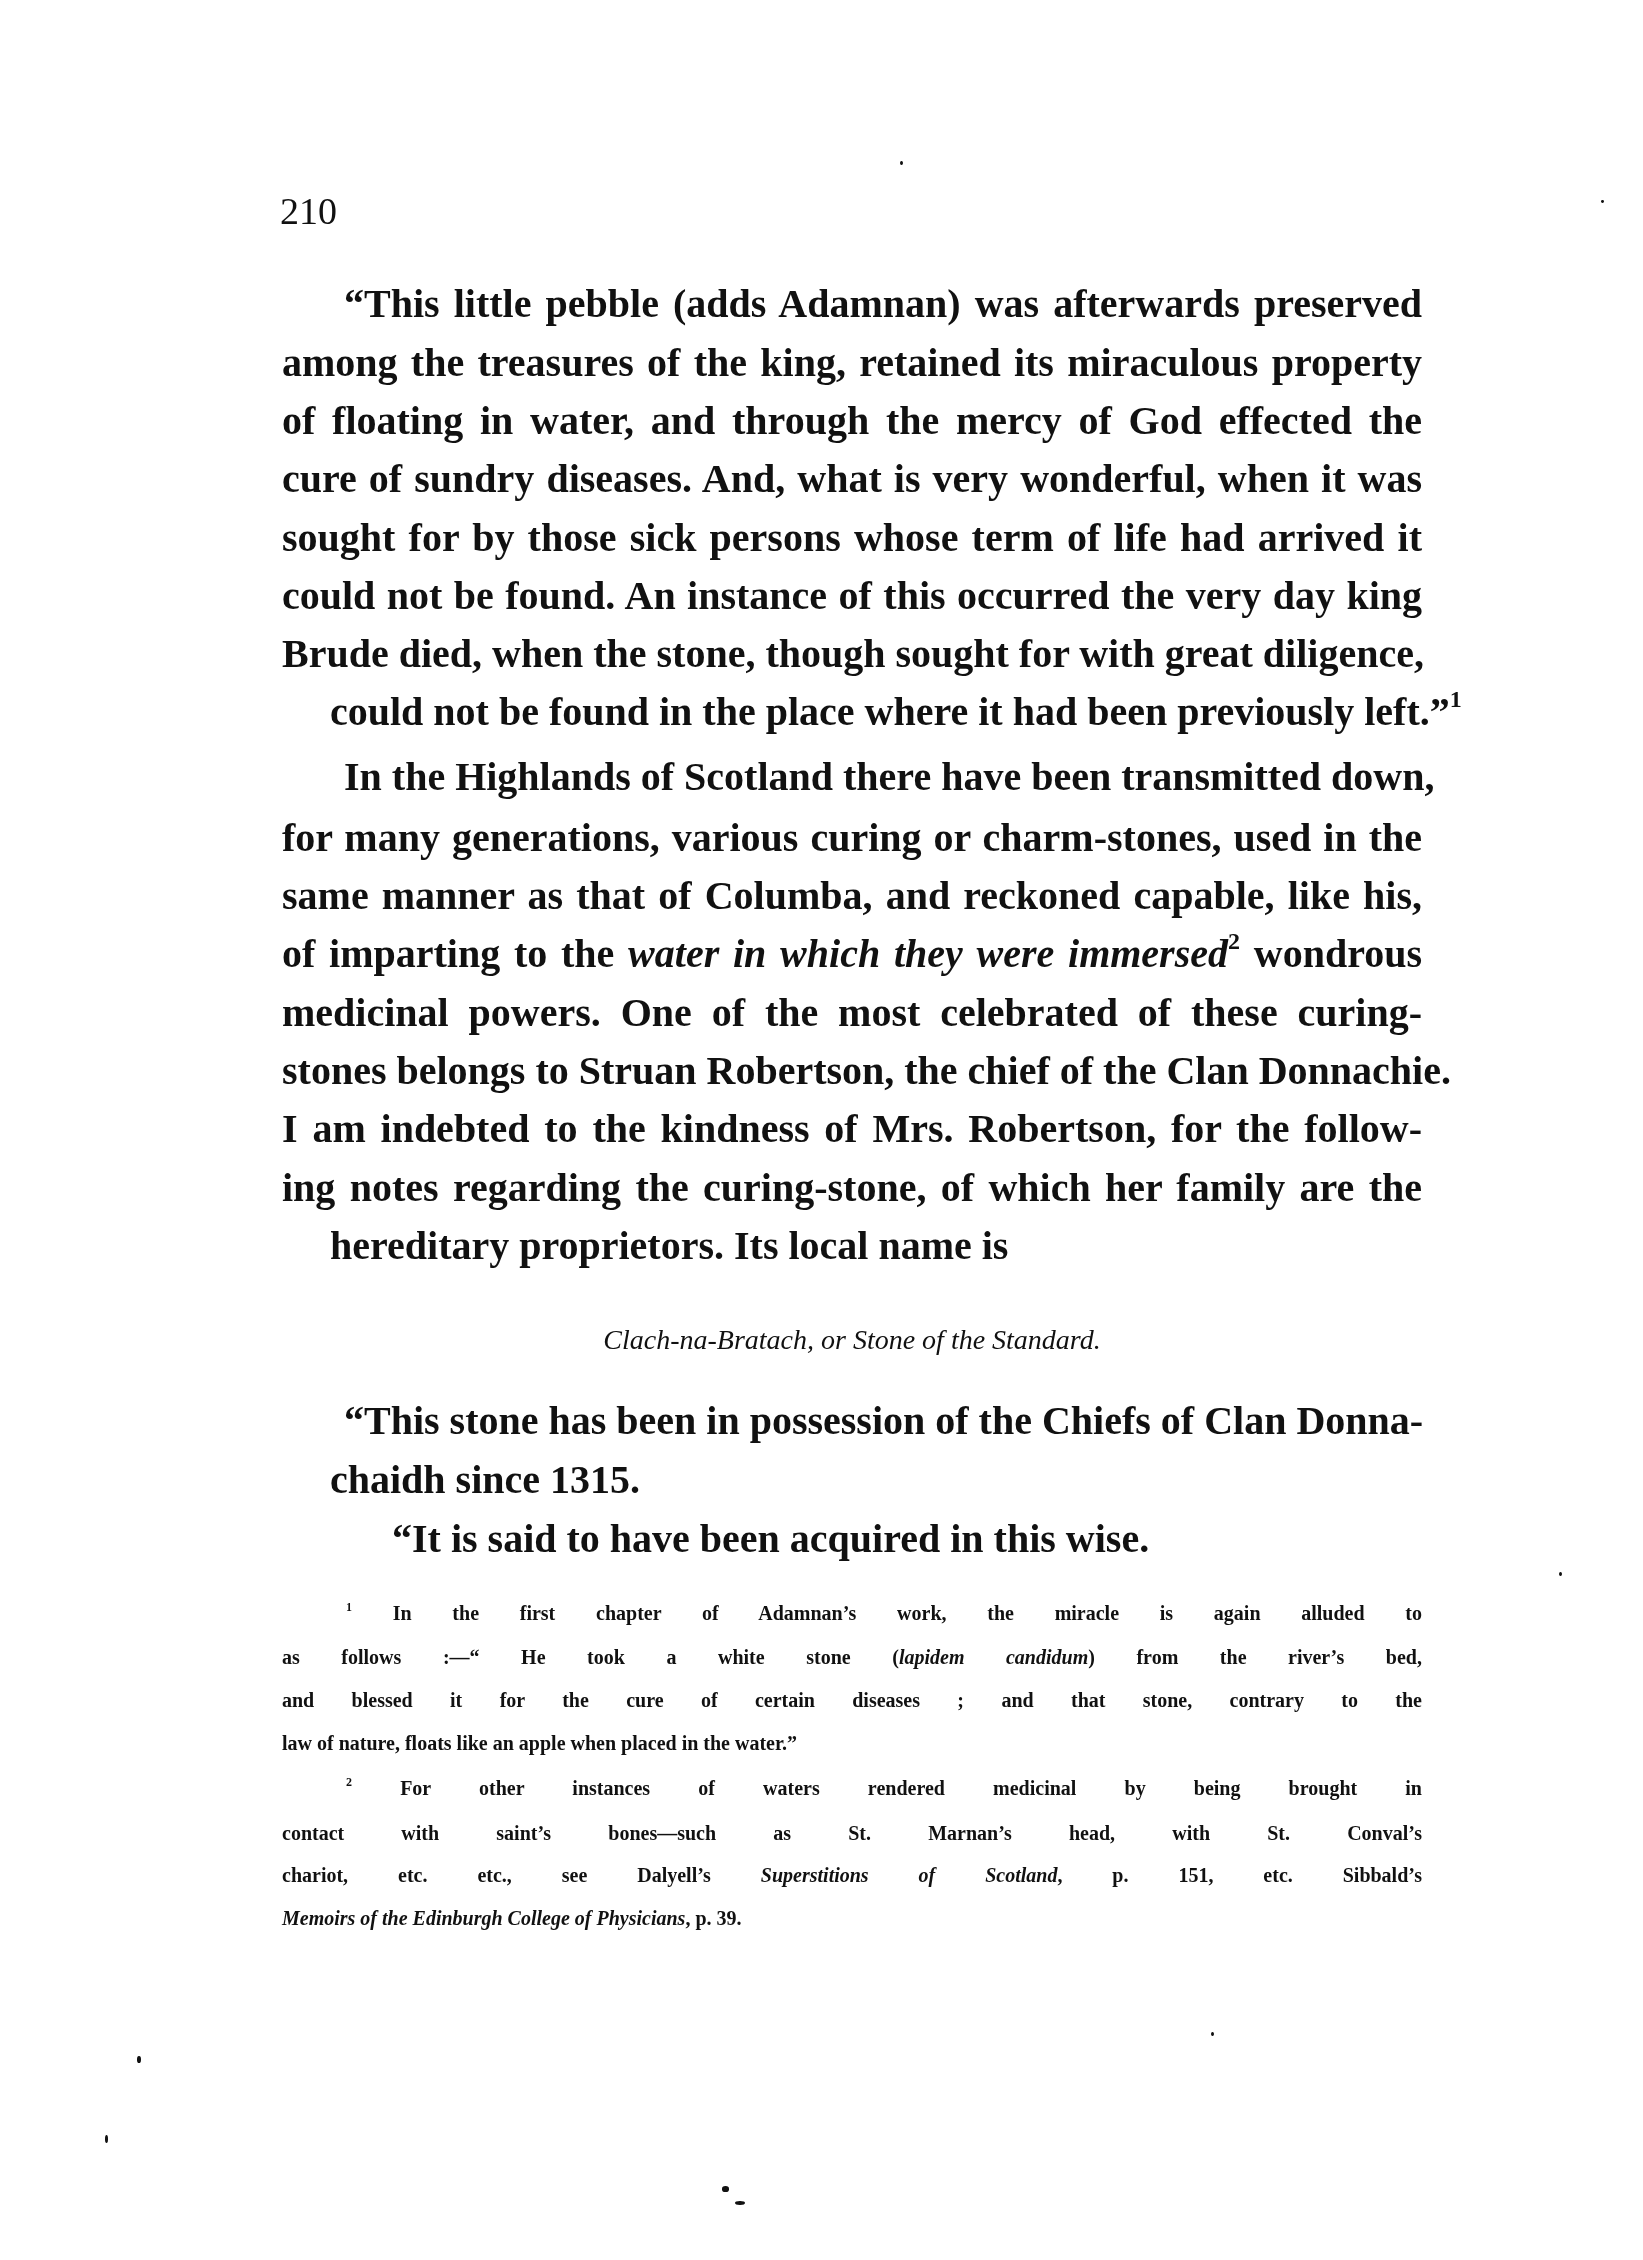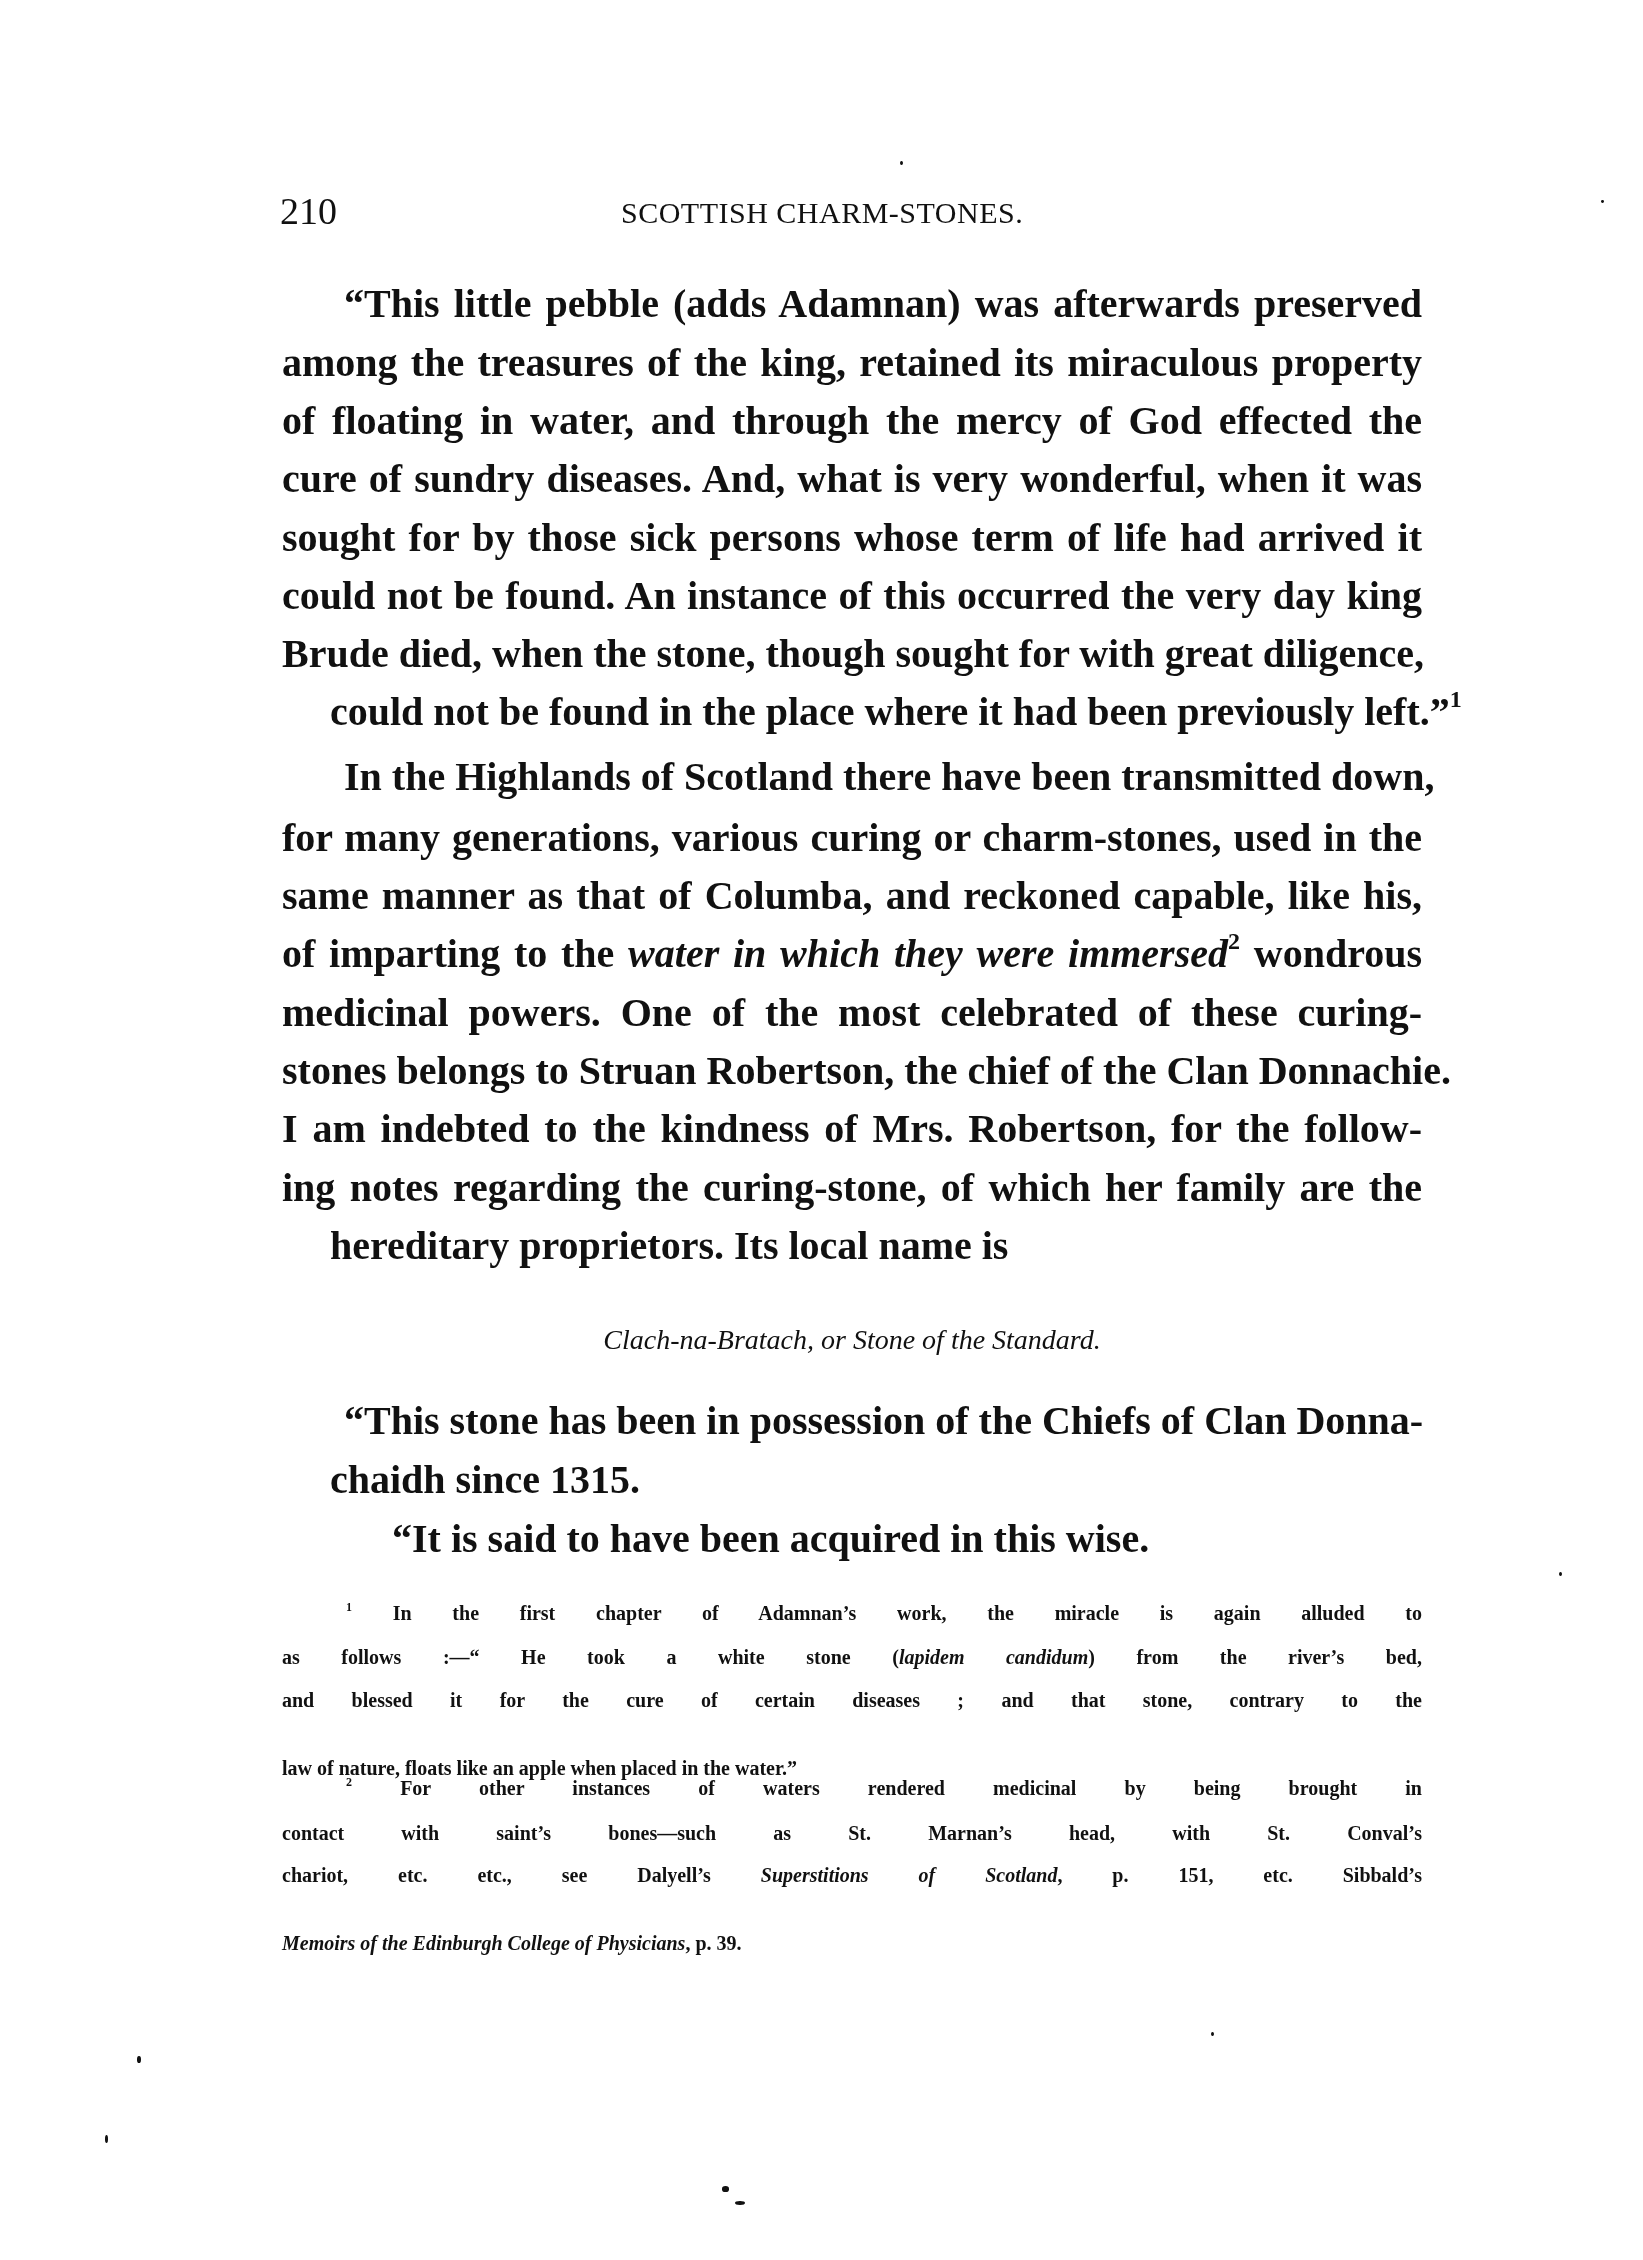--- a/index.html
+++ b/index.html
@@ -68,41 +68,40 @@
       line-height: 58px;
       height: 58px;
       white-space: nowrap;
     }
     .fn-line {
       font-size: 20px;
       height: 44px;
       line-height: 44px;
     }
     .fn-line.indent { left: 346px; width: 1076px; }
-    .fn-line.last { text-align-last: left; margin-top: 25px; }
+    .fn-line.last { text-align-last: left; }
     sup {
       font-size: 0.6em;
       line-height: 0;
       vertical-align: 0.75em;
     }
     .it { font-style: italic; }
     .speck {
       position: absolute;
       background: #111111;
       border-radius: 50%;
     }
   </style>
 </head>
 <body>
 
 <div class="page">
 
   <div class="running-head">
     <span class="page-number">210</span>
-    <span class="running-title">SCOTTISH CHARM-STONES.</span>
   </div>
 
   <div>
     <div class="line body-line indent" style="top:275px">“This little pebble (adds Adamnan) was afterwards preserved</div>
     <div class="line body-line" style="top:334px">among the treasures of the king, retained its miraculous property</div>
     <div class="line body-line" style="top:392px">of floating in water, and through the mercy of God effected the</div>
     <div class="line body-line" style="top:450px">cure of sundry diseases.  And, what is very wonderful, when it was</div>
     <div class="line body-line" style="top:509px">sought for by those sick persons whose term of life had arrived it</div>
     <div class="line body-line" style="top:567px">could not be found.  An instance of this occurred the very day king</div>
     <div class="line body-line" style="top:625px">Brude died, when the stone, though sought for with great diligence,</div>

